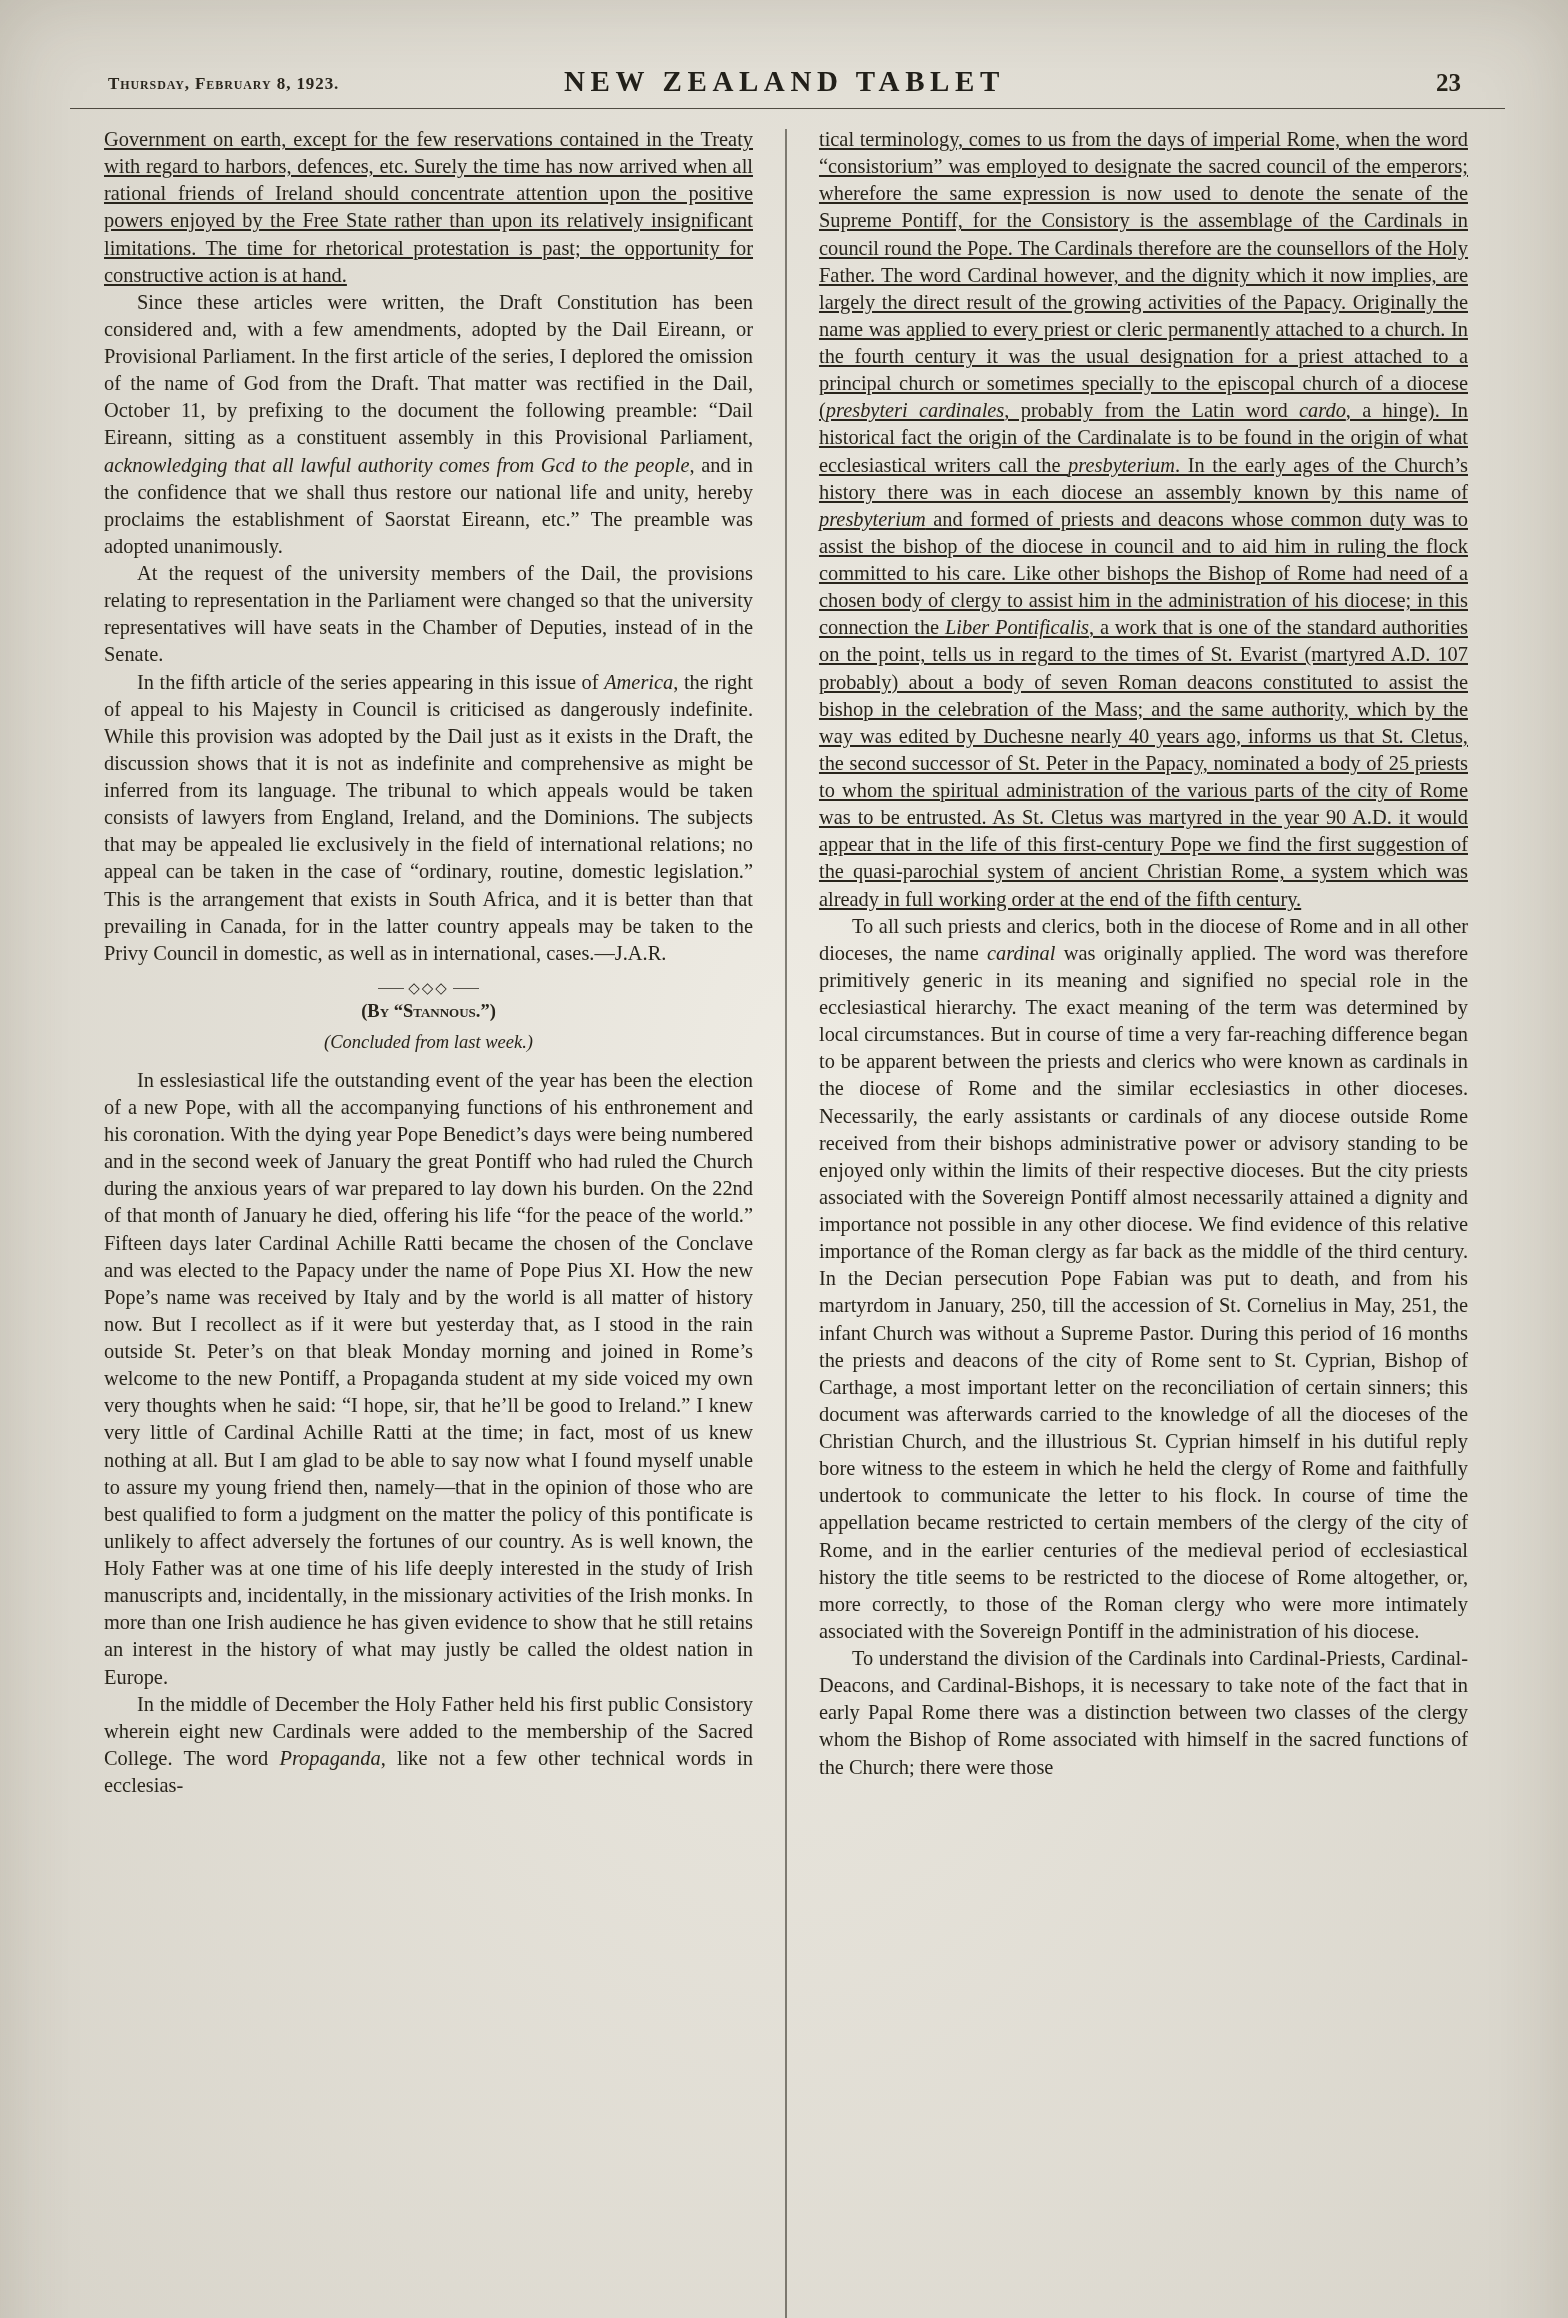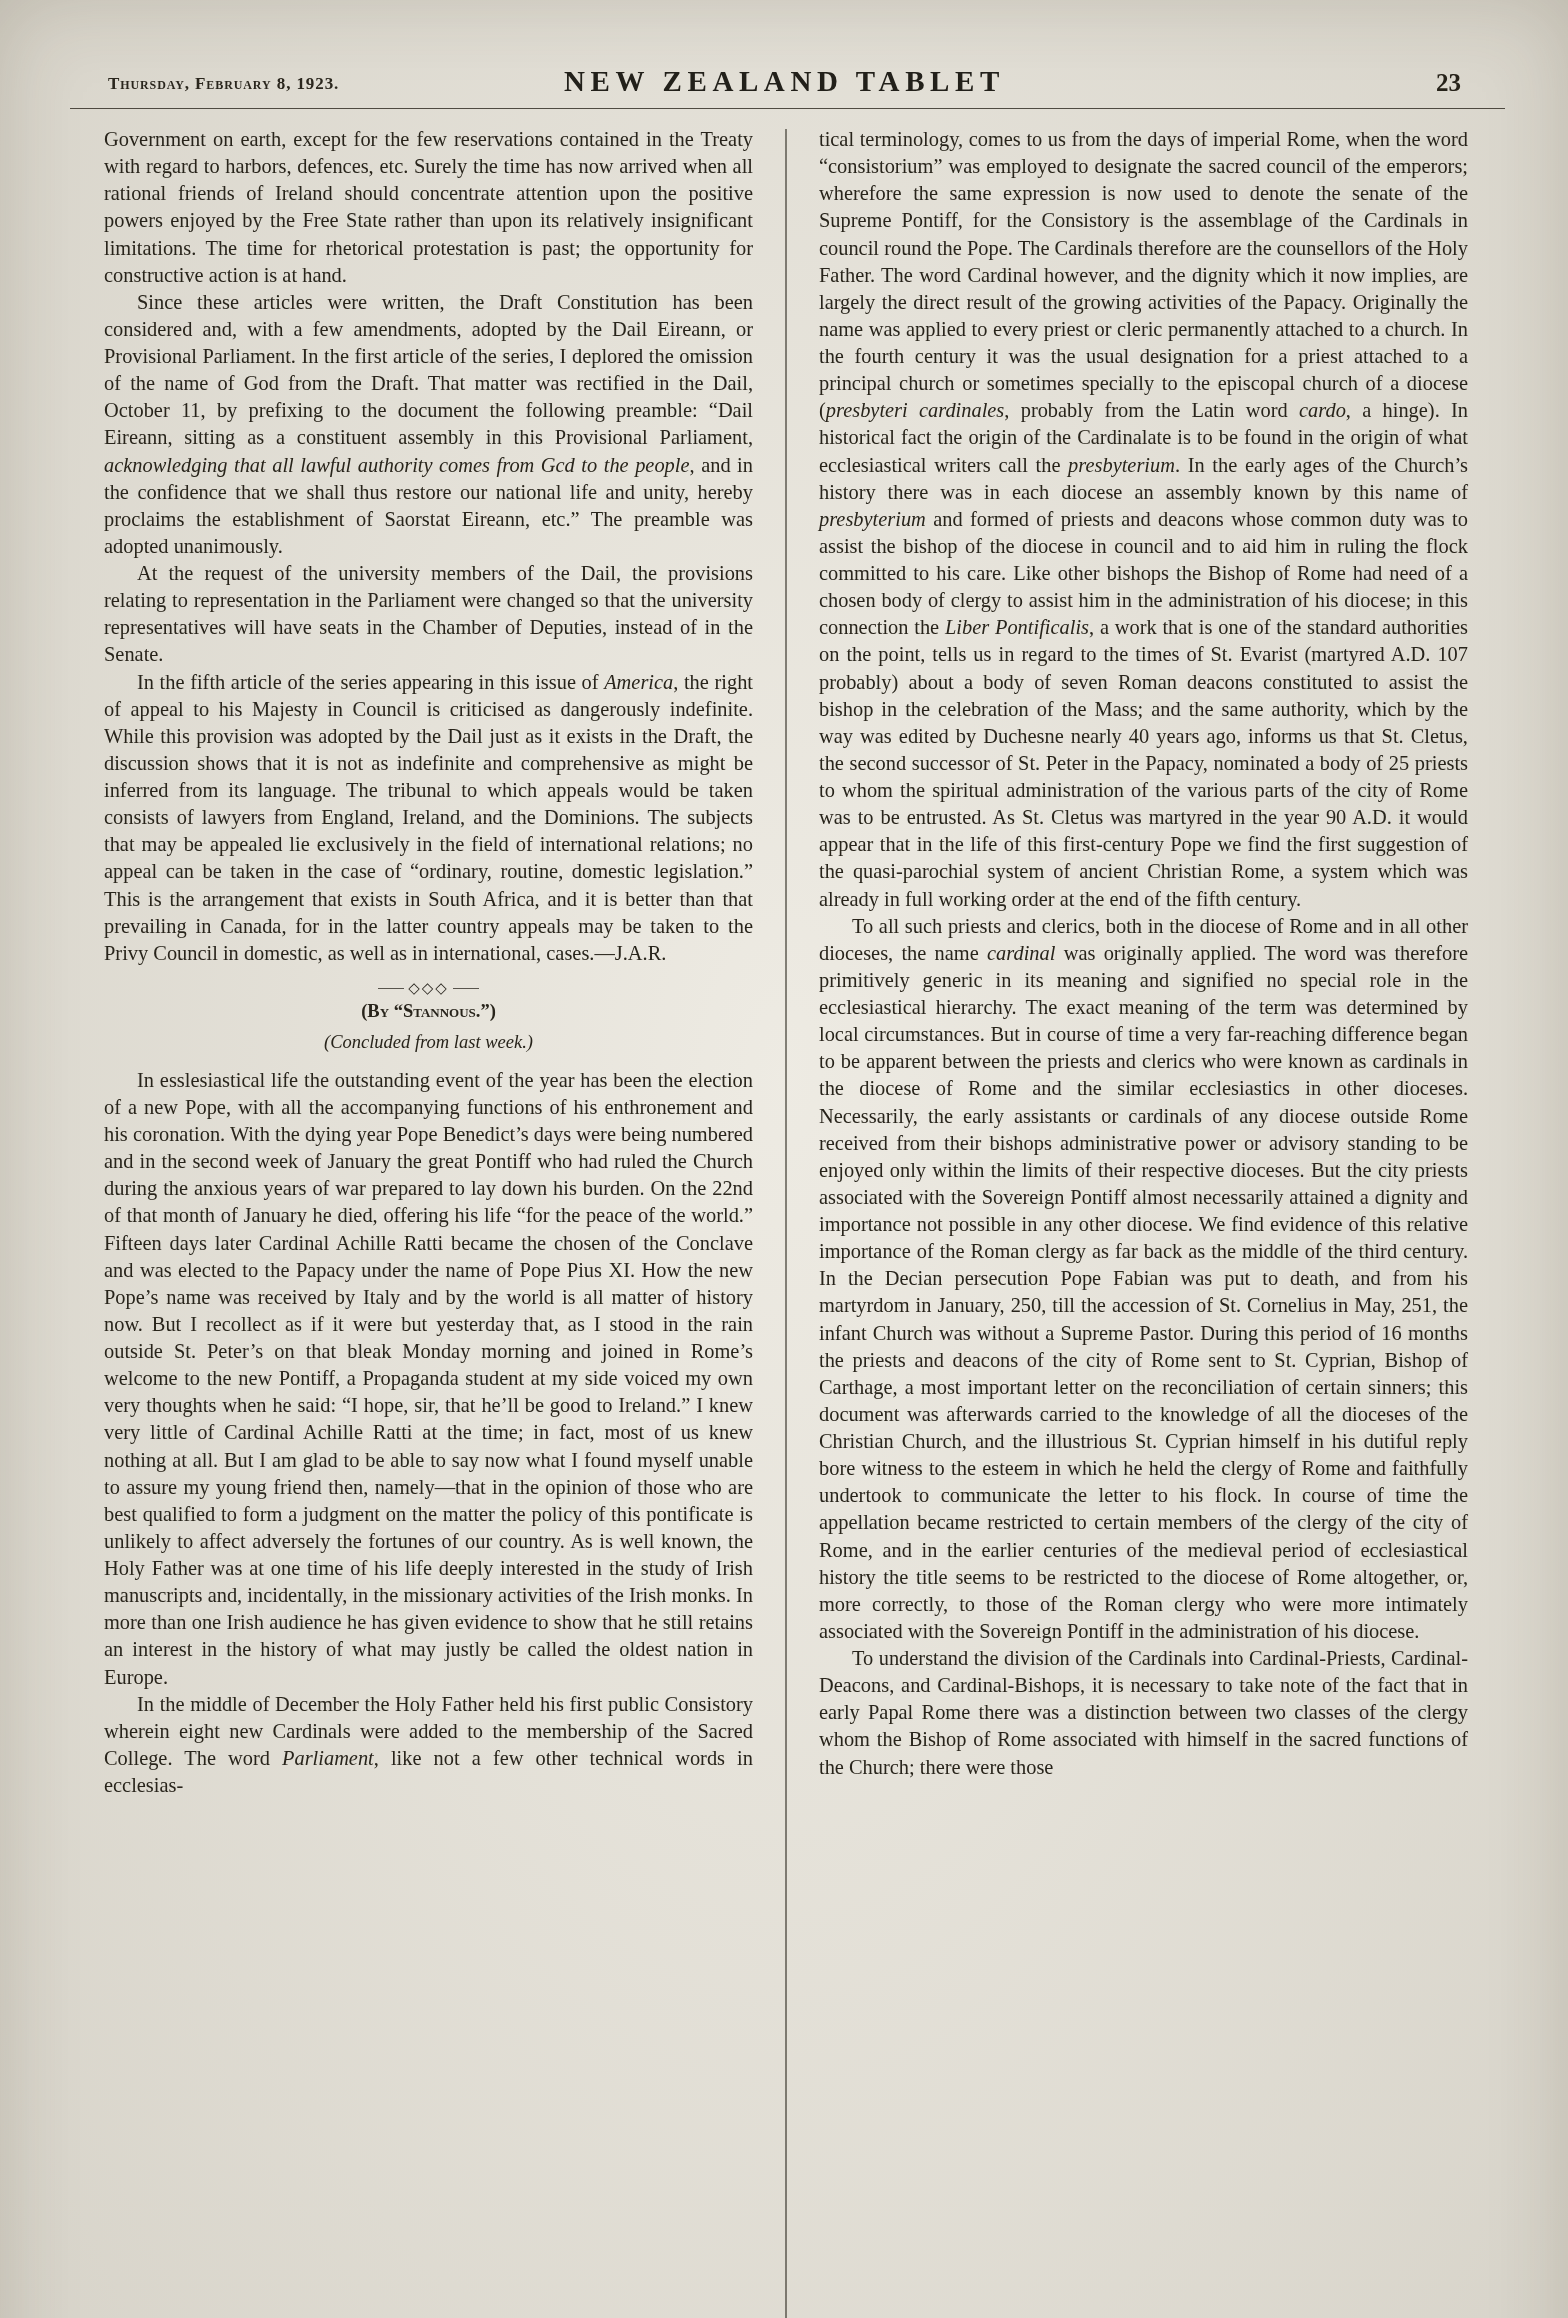--- a/index.html
+++ b/index.html
@@ -46,21 +46,21 @@
     font-size:20.4px;
     line-height:1.33;
     text-align:justify;
     color:#28241b;
   }
   .col-rule {
     width:1.4px; height:2300px; margin:2.8px auto 0;
     background:rgba(42,38,29,0.55);
   }
   p.para { text-indent:33px; margin:0; }
-  p.para.no-indent { text-indent:0; }
+  p.para.no-indent { text-indent:0;text-decoration:underline; }
 
   
   .section-divider {
     display:flex; align-items:center; justify-content:center;
     margin:14px 0 2.8px; text-indent:0;
   }
   .section-divider .line { width:26px; height:0; border-top:1.4px solid rgba(42,38,29,0.75); }
   .divider-glyphs { font-size:15px; letter-spacing:1.9px; padding:0 4.6px; color:#2a261f; line-height:1; }
   .article-title {
     font-size:41px; font-weight:bold; text-align:center;
@@ -98,21 +98,21 @@
         <span class="line"></span>
         <span class="divider-glyphs">◇◇◇</span>
         <span class="line"></span>
       </div>
 
       <div class="article-byline">(By “Stannous.”)</div>
       <div class="article-note">(Concluded from last week.)</div>
 
       <div id="left-part2">
           <p class="para">In esslesiastical life the outstanding event of the year has been the election of a new Pope, with all the accompanying functions of his enthronement and his coronation. With the dying year Pope Benedict’s days were being numbered and in the second week of January the great Pontiff who had ruled the Church during the anxious years of war prepared to lay down his burden. On the 22nd of that month of January he died, offering his life “for the peace of the world.” Fifteen days later Cardinal Achille Ratti became the chosen of the Conclave and was elected to the Papacy under the name of Pope Pius XI. How the new Pope’s name was received by Italy and by the world is all matter of history now. But I recollect as if it were but yesterday that, as I stood in the rain outside St. Peter’s on that bleak Monday morning and joined in Rome’s welcome to the new Pontiff, a Propaganda student at my side voiced my own very thoughts when he said: “I hope, sir, that he’ll be good to Ireland.” I knew very little of Cardinal Achille Ratti at the time; in fact, most of us knew nothing at all. But I am glad to be able to say now what I found myself unable to assure my young friend then, namely—that in the opinion of those who are best qualified to form a judgment on the matter the policy of this pontificate is unlikely to affect adversely the fortunes of our country. As is well known, the Holy Father was at one time of his life deeply interested in the study of Irish manuscripts and, incidentally, in the missionary activities of the Irish monks. In more than one Irish audience he has given evidence to show that he still retains an interest in the history of what may justly be called the oldest nation in Europe.</p>
-          <p class="para">In the middle of December the Holy Father held his first public Consistory wherein eight new Cardinals were added to the membership of the Sacred College. The word <i>Parliament</i>, like not a few other technical words in ecclesias-</p>
+          <p class="para">In the middle of December the Holy Father held his first public Consistory wherein eight new Cardinals were added to the membership of the Sacred College. The word <i>Propaganda</i>, like not a few other technical words in ecclesias-</p>
         </div>
     </div>
 
     <div class="col-rule"></div>
 
     <div class="col">
       <div id="right-paras">
           <p class="para no-indent">tical terminology, comes to us from the days of imperial Rome, when the word “consistorium” was employed to designate the sacred council of the emperors; wherefore the same expression is now used to denote the senate of the Supreme Pontiff, for the Consistory is the assemblage of the Cardinals in council round the Pope. The Cardinals therefore are the counsellors of the Holy Father. The word Cardinal however, and the dignity which it now implies, are largely the direct result of the growing activities of the Papacy. Originally the name was applied to every priest or cleric permanently attached to a church. In the fourth century it was the usual designation for a priest attached to a principal church or sometimes specially to the episcopal church of a diocese (<i>presbyteri cardinales</i>, probably from the Latin word <i>cardo</i>, a hinge). In historical fact the origin of the Cardinalate is to be found in the origin of what ecclesiastical writers call the <i>presbyterium</i>. In the early ages of the Church’s history there was in each diocese an assembly known by this name of <i>presbyterium</i> and formed of priests and deacons whose common duty was to assist the bishop of the diocese in council and to aid him in ruling the flock committed to his care. Like other bishops the Bishop of Rome had need of a chosen body of clergy to assist him in the administration of his diocese; in this connection the <i>Liber Pontificalis</i>, a work that is one of the standard authorities on the point, tells us in regard to the times of St. Evarist (martyred A.D. 107 probably) about a body of seven Roman deacons constituted to assist the bishop in the celebration of the Mass; and the same authority, which by the way was edited by Duchesne nearly 40 years ago, informs us that St. Cletus, the second successor of St. Peter in the Papacy, nominated a body of 25 priests to whom the spiritual administration of the various parts of the city of Rome was to be entrusted. As St. Cletus was martyred in the year 90 A.D. it would appear that in the life of this first-century Pope we find the first suggestion of the quasi-parochial system of ancient Christian Rome, a system which was already in full working order at the end of the fifth century.</p>
           <p class="para">To all such priests and clerics, both in the diocese of Rome and in all other dioceses, the name <i>cardinal</i> was originally applied. The word was therefore primitively generic in its meaning and signified no special role in the ecclesiastical hierarchy. The exact meaning of the term was determined by local circumstances. But in course of time a very far-reaching difference began to be apparent between the priests and clerics who were known as cardinals in the diocese of Rome and the similar ecclesiastics in other dioceses. Necessarily, the early assistants or cardinals of any diocese outside Rome received from their bishops administrative power or advisory standing to be enjoyed only within the limits of their respective dioceses. But the city priests associated with the Sovereign Pontiff almost necessarily attained a dignity and importance not possible in any other diocese. We find evidence of this relative importance of the Roman clergy as far back as the middle of the third century. In the Decian persecution Pope Fabian was put to death, and from his martyrdom in January, 250, till the accession of St. Cornelius in May, 251, the infant Church was without a Supreme Pastor. During this period of 16 months the priests and deacons of the city of Rome sent to St. Cyprian, Bishop of Carthage, a most important letter on the reconciliation of certain sinners; this document was afterwards carried to the knowledge of all the dioceses of the Christian Church, and the illustrious St. Cyprian himself in his dutiful reply bore witness to the esteem in which he held the clergy of Rome and faithfully undertook to communicate the letter to his flock. In course of time the appellation became restricted to certain members of the clergy of the city of Rome, and in the earlier centuries of the medieval period of ecclesiastical history the title seems to be restricted to the diocese of Rome altogether, or, more correctly, to those of the Roman clergy who were more intimately associated with the Sovereign Pontiff in the administration of his diocese.</p>
           <p class="para">To understand the division of the Cardinals into Cardinal-Priests, Cardinal-Deacons, and Cardinal-Bishops, it is necessary to take note of the fact that in early Papal Rome there was a distinction between two classes of the clergy whom the Bishop of Rome associated with himself in the sacred functions of the Church; there were those</p>

